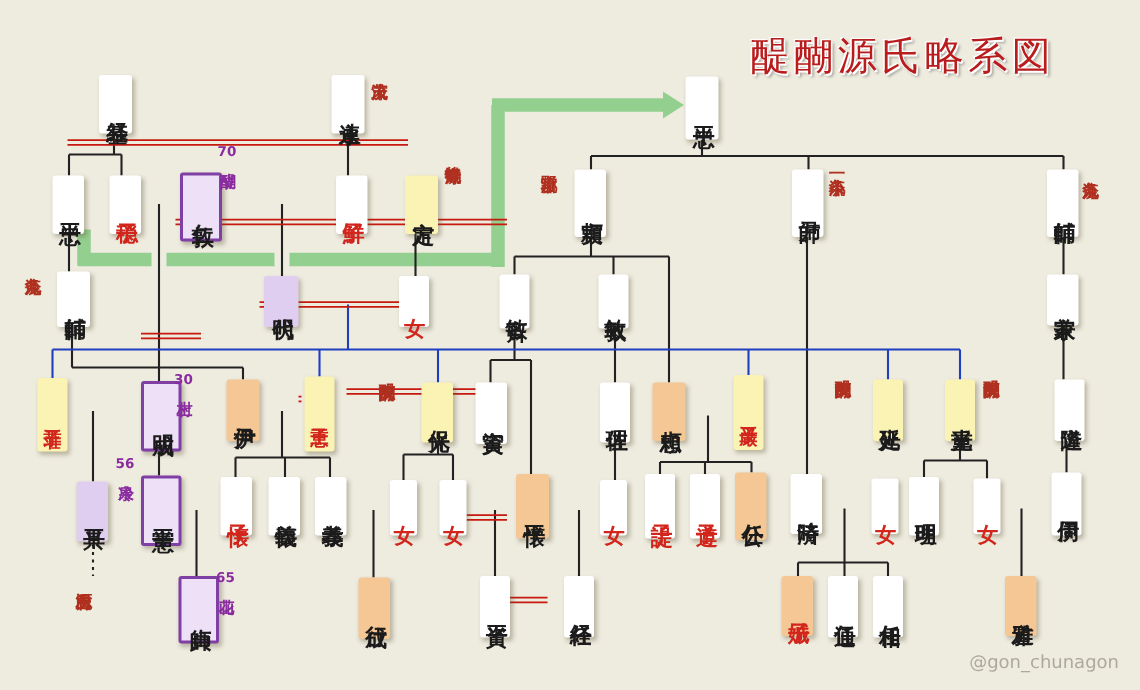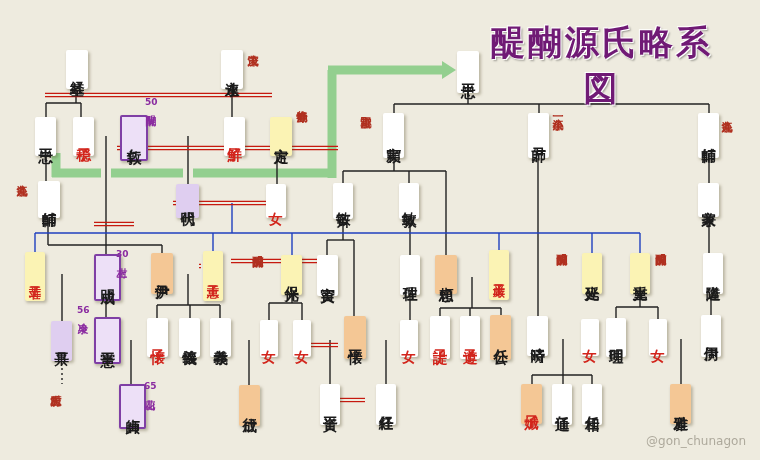--- a/index.html
+++ b/index.html
@@ -17,21 +17,21 @@
   .st-emperor{background:#EDE0F7;border:2px solid #7F3FA5;}
   .st-prince{background:#DFCEF0;}
   .tc-black{color:#1b1b1b;}
   .tc-red{color:#D2251C;}
   .branch-label{position:absolute;z-index:2;color:#B03020;font-weight:bold;font-size:11px;}
   .emp-label{position:absolute;z-index:2;color:#8A2BA0;display:flex;flex-direction:column;
              align-items:center;font-weight:bold;}
   .emp-label .num{font-size:9px;line-height:1;font-family:"DejaVu Sans",sans-serif;}
   .emp-label .nm{font-size:10.5px;}
   .title-wrap{position:absolute;z-index:3;left:486px;top:20px;width:232px;text-align:center;}
-  .main-title{font-size:34px;font-weight:bold;color:#701a75;letter-spacing:3px;
+  .main-title{font-size:26px;font-weight:normal;color:#b91c1c;letter-spacing:3px;
               text-shadow:0 0 2px #fff,1px 1px 0 #fff,-1px -1px 0 #fff,2px 2px 2px rgba(0,0,0,.35);}
   .sub-title{margin-top:4px;font-size:12.5px;font-weight:bold;color:#9E1F1F;letter-spacing:1px;
              text-shadow:0 0 2px rgba(255,255,255,.9);}
   .watermark{position:absolute;z-index:3;right:14px;bottom:12px;font-size:12px;
              color:rgba(120,115,100,.55);font-family:"DejaVu Sans",sans-serif;}
 </style>
 </head>
 <body>
 
 <div class="stage">
@@ -309,21 +309,21 @@
       <div class="branch-label v" style="left: 296px; top: 102px;">勧修寺流</div>
       <div class="branch-label v" style="left: 360px; top: 108px;">小野宮流</div>
       <div class="branch-label v" style="left: 552px; top: 110px;">小一条流</div>
       <div class="branch-label v" style="left: 721px; top: 112px;">九条流</div>
       <div class="branch-label v" style="left: 16px; top: 176px;">九条流</div>
       <div class="branch-label v" style="left: 252px; top: 247px;">醍醐源氏</div>
       <div class="branch-label v" style="left: 556px; top: 245px;">醍醐源氏</div>
       <div class="branch-label v" style="left: 655px; top: 245px;">醍醐源氏</div>
       <div class="branch-label v" style="left: 50px; top: 386px;">村上源氏</div>
       <div class="emp-label" style="left: 145px; top: 98px;">
-        <span class="num">50</span>
+        <span class="num">70</span>
         <span class="nm v">醍醐</span>
       </div>
       <div class="emp-label" style="left: 116px; top: 250px;">
         <span class="num">30</span>
         <span class="nm v">村上</span>
       </div>
       <div class="emp-label" style="left: 77px; top: 306px;">
         <span class="num">56</span>
         <span class="nm v">冷泉</span>
       </div>

